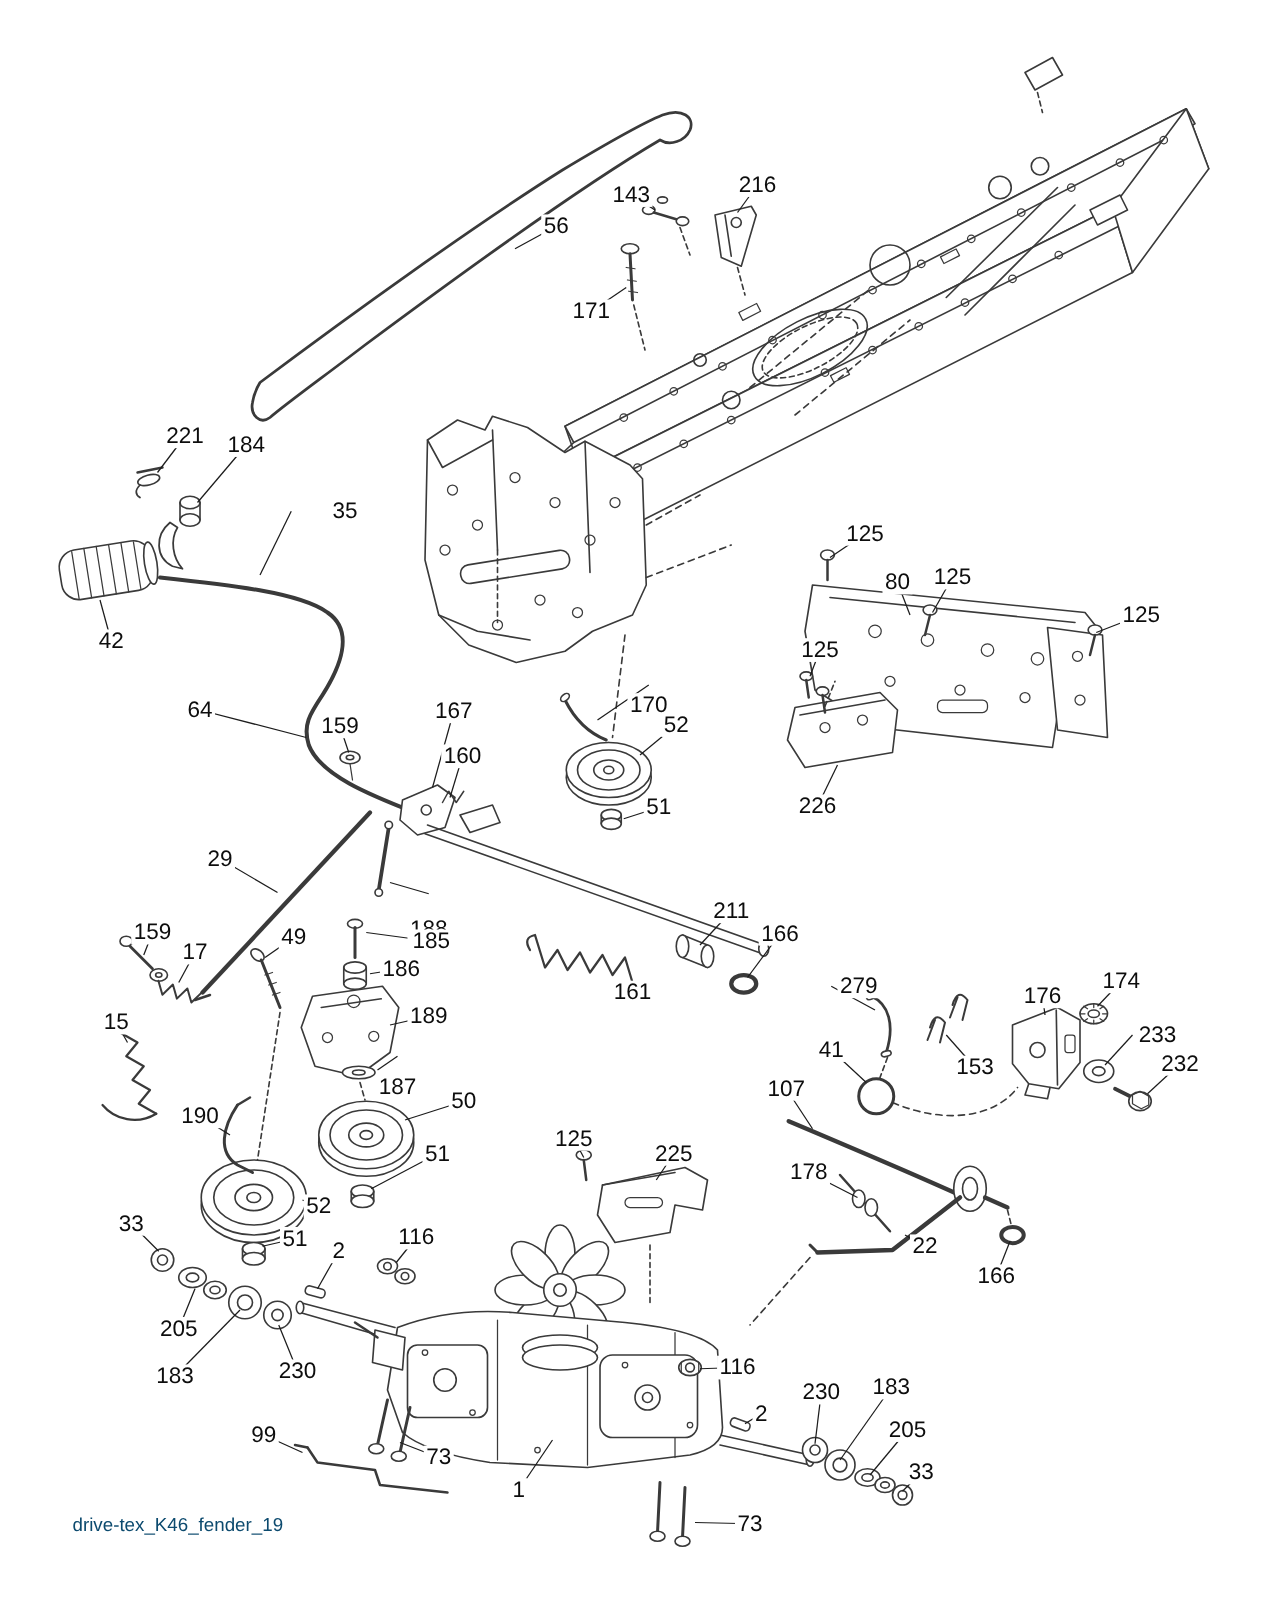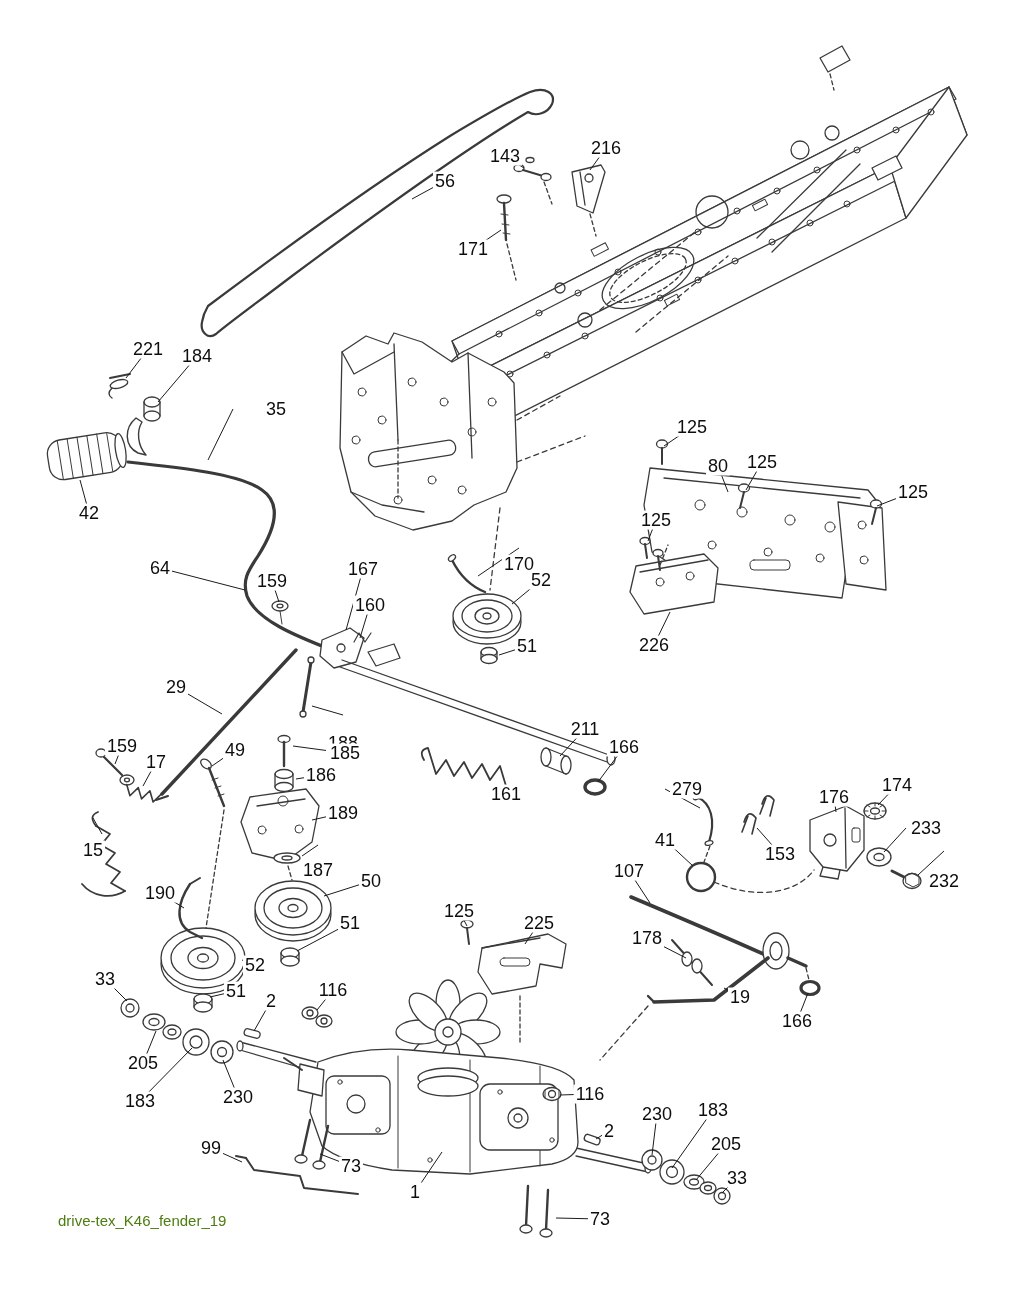--- a/index.html
+++ b/index.html
@@ -3,21 +3,21 @@
 <meta charset="utf-8">
 <style>
   html,body{margin:0;padding:0;background:#e8e8e8;}
   #stage{position:relative;width:1024px;height:1289px;background:#ffffff;margin:0 auto;overflow:hidden;
          font-family:"Liberation Sans",sans-serif;}
   #art,#leader-lines{position:absolute;left:0;top:0;width:1024px;height:1289px;}
   #leader-lines line{stroke:#1c1c1c;stroke-width:1;}
   #callout-layer{position:absolute;left:0;top:0;width:1024px;height:1289px;}
   .callout{position:absolute;transform:translate(-50%,-50%);font-size:18px;color:#0d0d0d;
            background:#ffffff;padding:0 2px;line-height:1.05;white-space:nowrap;}
-  .footer{position:absolute;left:58px;top:1212px;font-size:15px;color:#4d7c0f;}
+  .footer{position:absolute;left:58px;top:1212px;font-size:15px;color:#0c4a6e;}
 </style>
 </head>
 <body>
 
 <div id="stage">
 
   <svg id="art" viewBox="0 0 1024 1289">
     <g fill="none" stroke="#3a3a3a" stroke-width="1.3" stroke-linejoin="round" stroke-linecap="round">
 
       <g>
@@ -554,41 +554,41 @@
       <span class="callout" style="left: 654px; top: 645px;">226</span>
       <span class="callout" style="left: 176px; top: 687px;">29</span>
       <span class="callout" style="left: 343px; top: 715px; margin-top: 28px;">188</span>
       <span class="callout" style="left: 585px; top: 729px;">211</span>
       <span class="callout" style="left: 624px; top: 747px;">166</span>
       <span class="callout" style="left: 122px; top: 746px;">159</span>
       <span class="callout" style="left: 156px; top: 762px;">17</span>
       <span class="callout" style="left: 235px; top: 750px;">49</span>
       <span class="callout" style="left: 345px; top: 753px;">185</span>
       <span class="callout" style="left: 321px; top: 775px;">186</span>
-      <span class="callout" style="left: 93px; top: 818px; margin-top: 32px;">15</span>
+      <span class="callout" style="left: 93px; top: 818px;">15</span>
       <span class="callout" style="left: 506px; top: 794px;">161</span>
       <span class="callout" style="left: 343px; top: 813px;">189</span>
       <span class="callout" style="left: 318px; top: 870px; text-align: center;">187</span>
       <span class="callout" style="left: 687px; top: 789px;">279</span>
       <span class="callout" style="left: 897px; top: 785px;">174</span>
       <span class="callout" style="left: 834px; top: 797px;">176</span>
       <span class="callout" style="left: 665px; top: 840px;">41</span>
       <span class="callout" style="left: 780px; top: 854px;">153</span>
       <span class="callout" style="left: 906px; top: 828px; margin-left: 20px;">233</span>
-      <span class="callout" style="left: 944px; top: 851px; margin-top: 30px;">232</span>
+      <span class="callout" style="left: 944px; top: 851px;">232</span>
       <span class="callout" style="left: 160px; top: 893px;">190</span>
       <span class="callout" style="left: 371px; top: 881px;">50</span>
       <span class="callout" style="left: 350px; top: 923px;">51</span>
       <span class="callout" style="left: 255px; top: 965px;">52</span>
       <span class="callout" style="left: 236px; top: 991px;">51</span>
       <span class="callout" style="left: 629px; top: 871px;">107</span>
       <span class="callout" style="left: 459px; top: 911px;">125</span>
       <span class="callout" style="left: 539px; top: 923px;">225</span>
       <span class="callout" style="left: 647px; top: 938px;">178</span>
-      <span class="callout" style="left: 740px; top: 997px;">19</span>
+      <span class="callout" style="left: 740px; top: 997px;">22</span>
       <span class="callout" style="left: 797px; top: 1021px;">166</span>
       <span class="callout" style="left: 105px; top: 979px;">33</span>
       <span class="callout" style="left: 271px; top: 1001px;">2</span>
       <span class="callout" style="left: 333px; top: 990px;">116</span>
       <span class="callout" style="left: 143px; top: 1063px;">205</span>
       <span class="callout" style="left: 140px; top: 1101px;">183</span>
       <span class="callout" style="left: 238px; top: 1097px;">230</span>
       <span class="callout" style="left: 590px; top: 1094px;">116</span>
       <span class="callout" style="left: 609px; top: 1131px;">2</span>
       <span class="callout" style="left: 657px; top: 1114px;">230</span>

